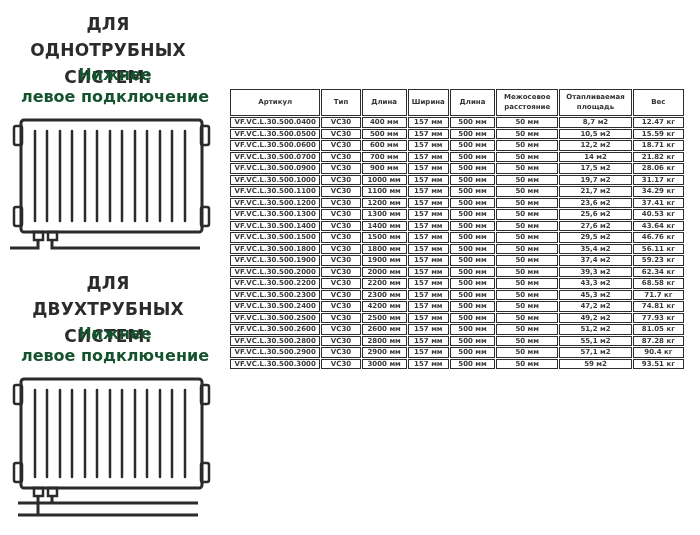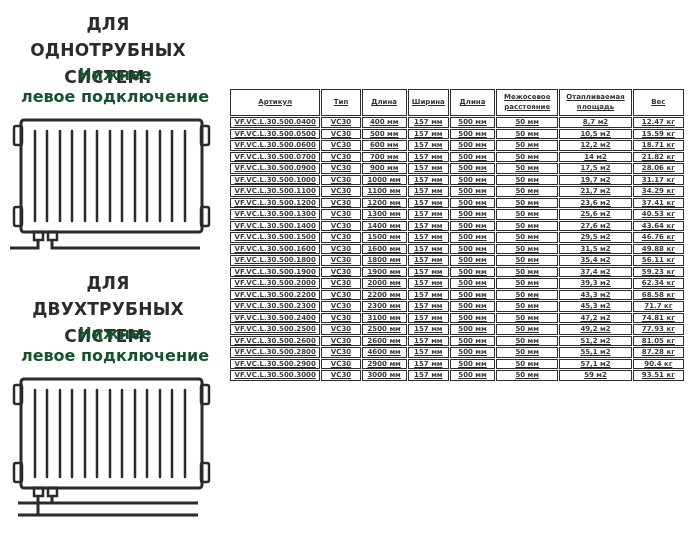--- a/index.html
+++ b/index.html
@@ -28,21 +28,21 @@
   .label-1 { top:64px; }
   .label-2 { top:323px; }
 
   .diagram { position:absolute; left:8px; }
   .diagram-1 { top:112px; }
   .diagram-2 { top:372px; }
 
   .spec-table {
     position:absolute; left:229px; top:88px;
     border-collapse:separate; border-spacing:1px;
-    table-layout:fixed; width:456px;text-decoration:underline;
+    table-layout:fixed; width:456px;
   }
   .spec-table th, .spec-table td {
     border:1.5px solid #2e2e2e;
     text-align:center; vertical-align:middle;
     font-weight:bold; color:#3a3a3a;
     background:#ffffff;
     overflow:hidden; white-space:nowrap;
   }
   .spec-table th {
     font-size:7px; line-height:1.35; height:27px; white-space:normal;
@@ -275,30 +275,20 @@
         <td>VF.VC.L.30.500.1500</td>
         <td>VC30</td>
         <td>1500 мм</td>
         <td>157 мм</td>
         <td>500 мм</td>
         <td>50 мм</td>
         <td>29,5 м2</td>
         <td>46.76 кг</td>
       </tr>
       <tr>
-        <td>VF.VC.L.30.500.1600</td>
-        <td>VC30</td>
-        <td>1600 мм</td>
-        <td>157 мм</td>
-        <td>500 мм</td>
-        <td>50 мм</td>
-        <td>31,5 м2</td>
-        <td>49.88 кг</td>
-      </tr>
-      <tr>
         <td>VF.VC.L.30.500.1800</td>
         <td>VC30</td>
         <td>1800 мм</td>
         <td>157 мм</td>
         <td>500 мм</td>
         <td>50 мм</td>
         <td>35,4 м2</td>
         <td>56.11 кг</td>
       </tr>
       <tr>
@@ -337,21 +327,21 @@
         <td>2300 мм</td>
         <td>157 мм</td>
         <td>500 мм</td>
         <td>50 мм</td>
         <td>45,3 м2</td>
         <td>71.7 кг</td>
       </tr>
       <tr>
         <td>VF.VC.L.30.500.2400</td>
         <td>VC30</td>
-        <td>3100 мм</td>
+        <td>4200 мм</td>
         <td>157 мм</td>
         <td>500 мм</td>
         <td>50 мм</td>
         <td>47,2 м2</td>
         <td>74.81 кг</td>
       </tr>
       <tr>
         <td>VF.VC.L.30.500.2500</td>
         <td>VC30</td>
         <td>2500 мм</td>
@@ -367,21 +357,21 @@
         <td>2600 мм</td>
         <td>157 мм</td>
         <td>500 мм</td>
         <td>50 мм</td>
         <td>51,2 м2</td>
         <td>81.05 кг</td>
       </tr>
       <tr>
         <td>VF.VC.L.30.500.2800</td>
         <td>VC30</td>
-        <td>4600 мм</td>
+        <td>2800 мм</td>
         <td>157 мм</td>
         <td>500 мм</td>
         <td>50 мм</td>
         <td>55,1 м2</td>
         <td>87.28 кг</td>
       </tr>
       <tr>
         <td>VF.VC.L.30.500.2900</td>
         <td>VC30</td>
         <td>2900 мм</td>

